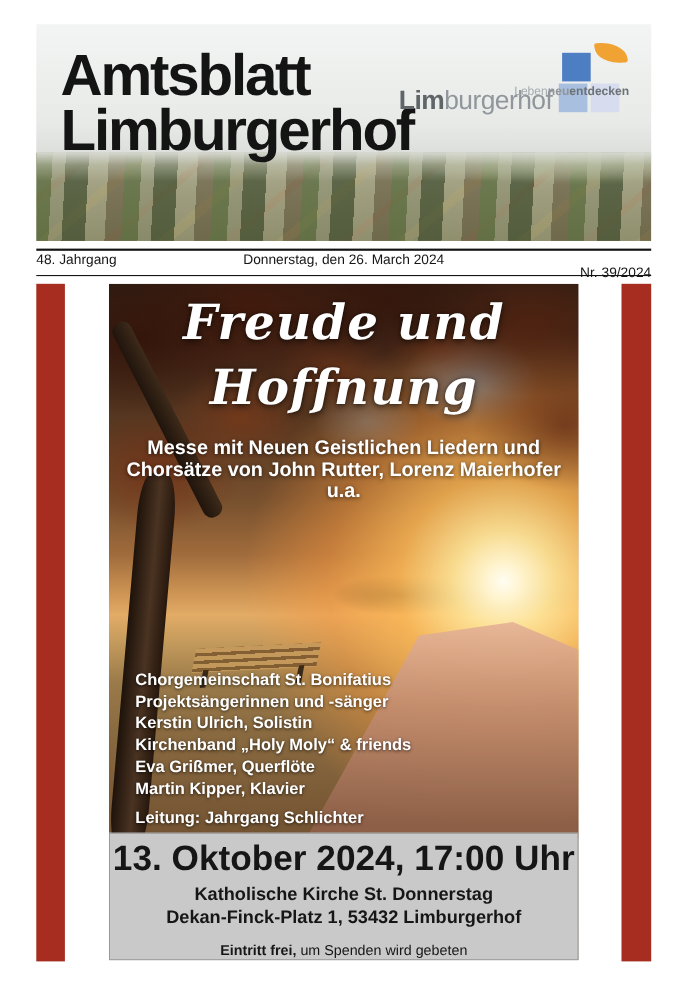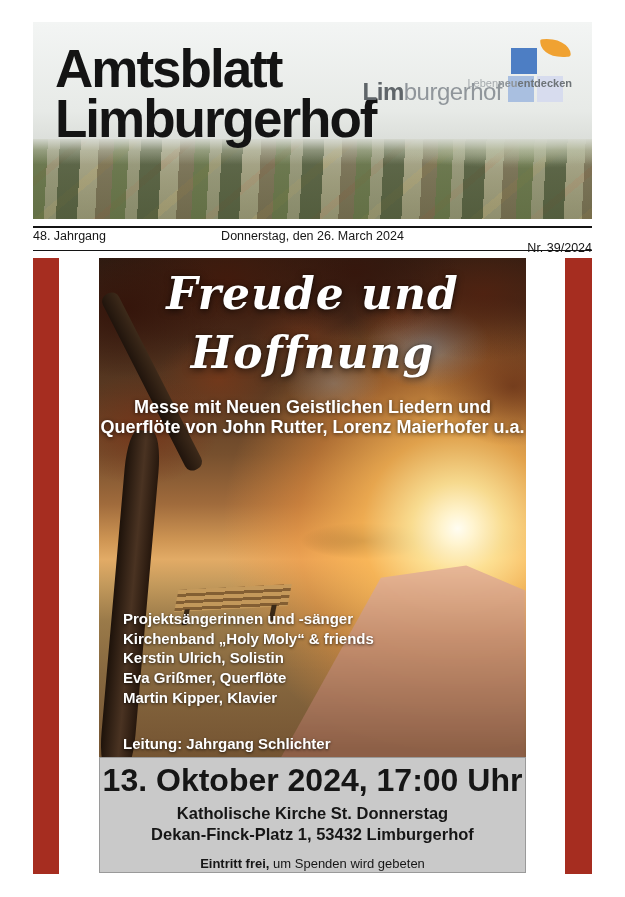--- a/index.html
+++ b/index.html
@@ -160,26 +160,27 @@
   <div class="poster-sky"></div>
   <div class="path"></div>
   <div class="foliage"></div>
   <div class="trunk"></div>
   <div class="branch"></div>
   <div class="bench"></div>
 
   <div class="poster-title">Freude und
 Hoffnung</div>
   <div class="poster-subtitle">Messe mit Neuen Geistlichen Liedern und
-Querflöte von John Rutter, Lorenz Maierhofer u.a.</div>
+Chorsätze von John Rutter, Lorenz Maierhofer u.a.</div>
 
   <ul class="performers">
+    <li>Chorgemeinschaft St. Bonifatius</li>
     <li>Projektsängerinnen und -sänger</li>
+    <li>Kerstin Ulrich, Solistin</li>
     <li>Kirchenband „Holy Moly“ &amp; friends</li>
-    <li>Kerstin Ulrich, Solistin</li>
     <li>Eva Grißmer, Querflöte</li>
     <li>Martin Kipper, Klavier</li>
   </ul>
   <div class="leader-line">Leitung: Jahrgang Schlichter</div>
 
   <div class="event-box">
     <div class="event-datetime">13. Oktober 2024, 17:00 Uhr</div>
     <div class="event-venue">Katholische Kirche St. Donnerstag</div>
     <div class="event-address">Dekan-Finck-Platz 1, 53432 Limburgerhof</div>
     <div class="event-admission"><span class="adm-bold">Eintritt frei,</span><span> um Spenden wird gebeten</span></div>

